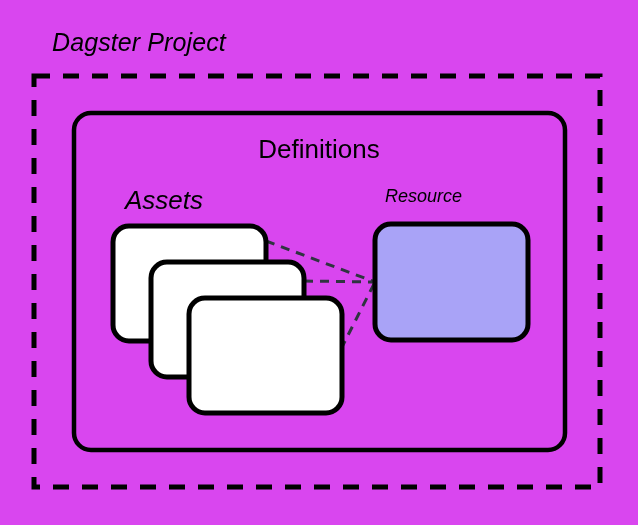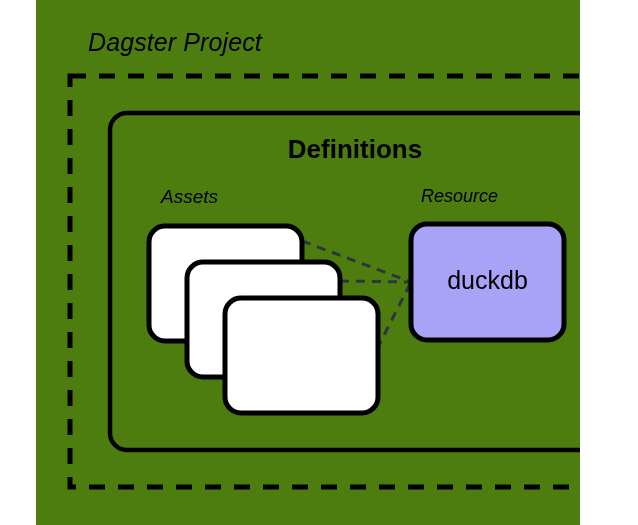--- a/index.html
+++ b/index.html
@@ -7,25 +7,24 @@
     margin: 0;
     padding: 0;
     background: #ffffff;
   }
   body {
     font-family: "Liberation Sans", "DejaVu Sans", sans-serif;
     -webkit-font-smoothing: antialiased;
   }
   #canvas {
     position: relative;
-    width: 544px;
+    width: 638px;
     height: 525px;
-    background: #4d7c0f;
+    background: #d946ef;
     overflow: hidden;
-    margin-left: 36px;
   }
   
   #diagram-svg {
     position: absolute;
     left: 0;
     top: 0;
     width: 638px;
     height: 525px;
     display: block;
   }
@@ -43,26 +42,25 @@
     font-style: italic;
     letter-spacing: 0.1px;
   }
   #definitions-title {
     left: 0;
     top: 136px;
     width: 638px;
     text-align: center;
     font-size: 26px;
     font-style: normal;
-    font-weight: bold;
   }
   #assets-title {
     left: 125px;
     top: 187px;
-    font-size: 19px;
+    font-size: 26px;
     font-style: italic;
   }
   #resource-title {
     left: 385px;
     top: 187px;
     font-size: 18px;
     font-style: italic;
   }
   #duckdb-label {
     left: 375px;
@@ -100,15 +98,14 @@
   </svg>
 
   <div class="lbl" id="project-title">Dagster Project</div>
 
   <div class="lbl" id="definitions-title">Definitions</div>
 
   <div class="lbl" id="assets-title">Assets</div>
 
   <div class="lbl" id="resource-title">Resource</div>
 
-  <div class="lbl" id="duckdb-label">duckdb</div>
 
 </div>
 
 </body></html>

